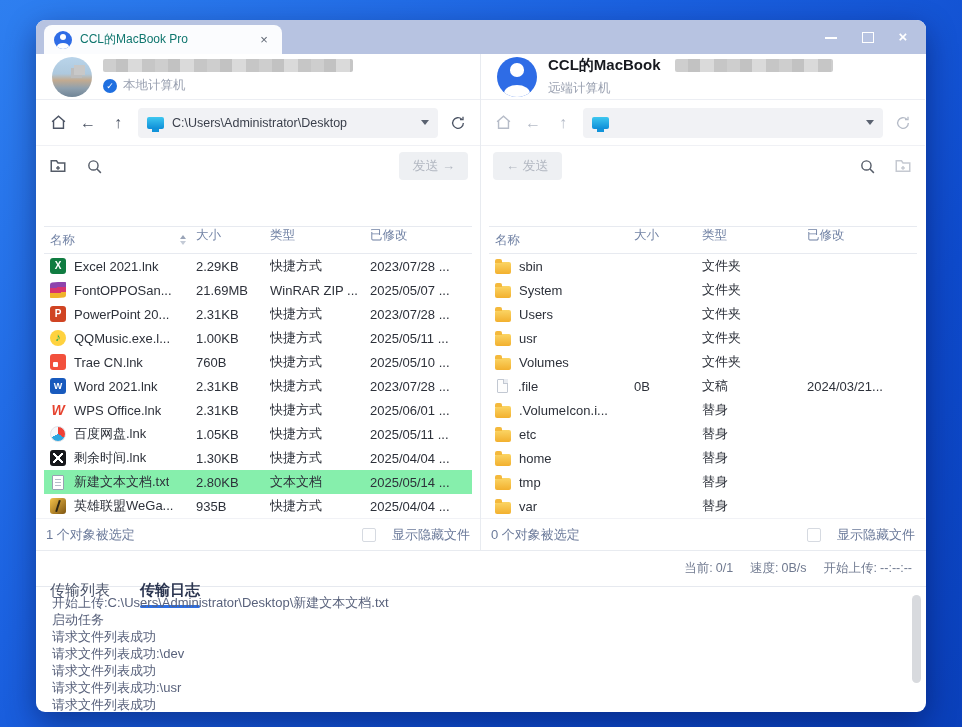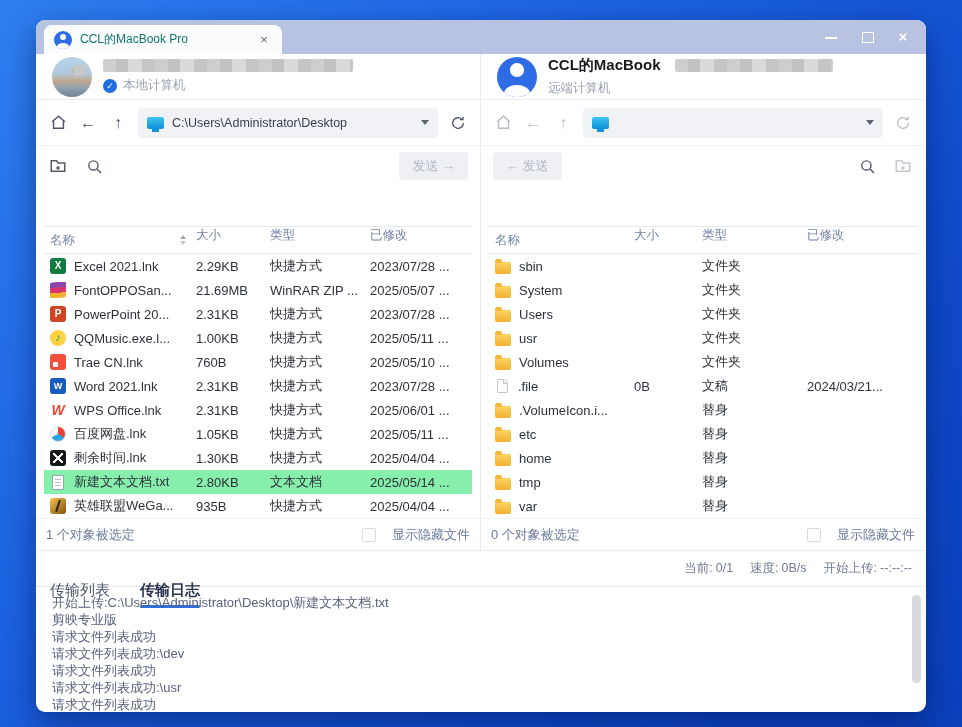--- a/index.html
+++ b/index.html
@@ -501,21 +501,21 @@
       <span class="ttab active">传输日志</span>
       <span class="stats">
         <span class="stat"><span>当前:</span><span>0/1</span></span>
         <span class="stat"><span>速度:</span><span>0B/s</span></span>
         <span class="stat"><span>开始上传:</span><span>--:--:--</span></span>
       </span>
     </div>
     <div class="logarea">
       <div class="scroll-thumb"></div>
     <div class="logline">开始上传:C:\Users\Administrator\Desktop\新建文本文档.txt</div>
-        <div class="logline">剪映专业版</div>
+        <div class="logline">启动任务</div>
         <div class="logline">请求文件列表成功</div>
         <div class="logline">请求文件列表成功:\dev</div>
         <div class="logline">请求文件列表成功</div>
         <div class="logline">请求文件列表成功:\usr</div>
         <div class="logline">请求文件列表成功</div>
         <div class="logline">请求文件列表成功:\Applications</div>
       </div>
   </div>
 </div>
 

